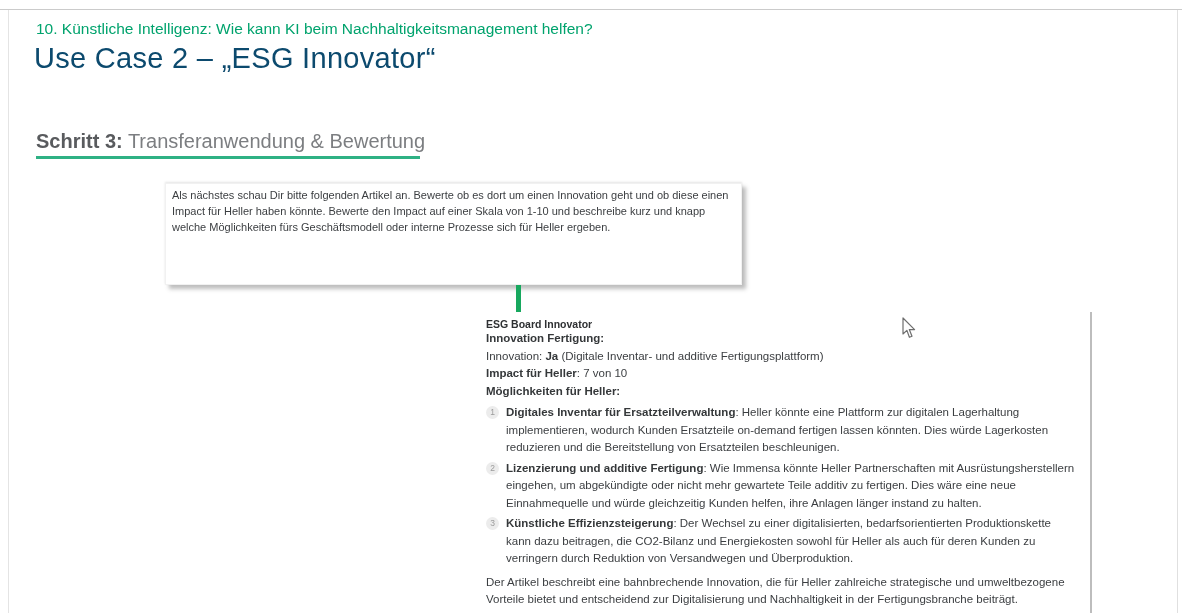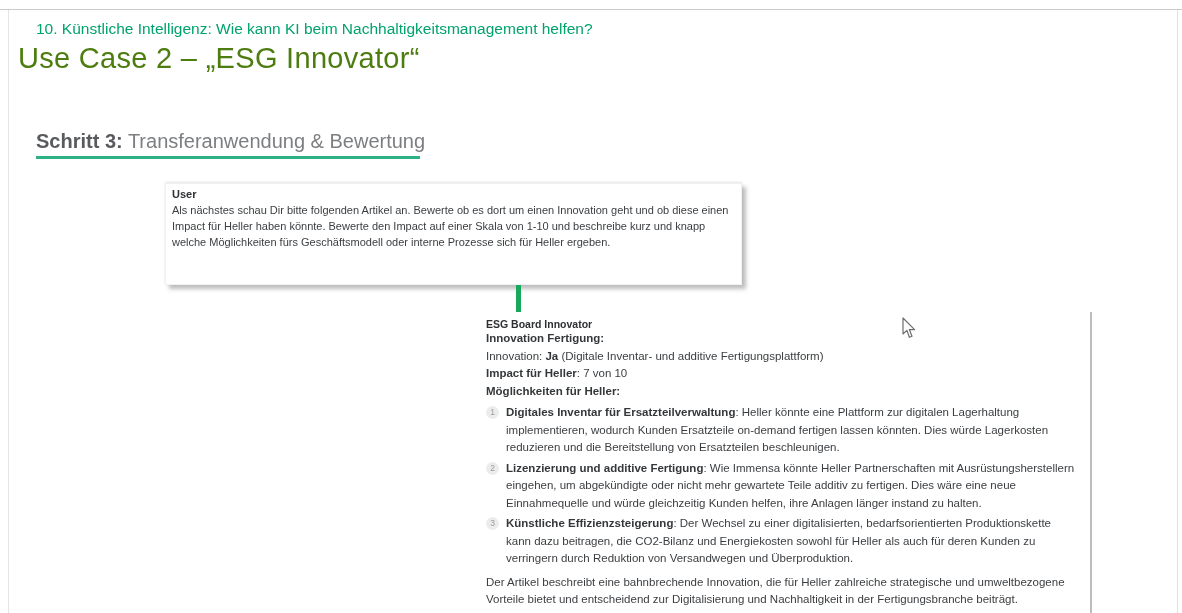--- a/index.html
+++ b/index.html
@@ -10,22 +10,22 @@
   }
   .edge-top    { position:absolute; top:9px; left:0; width:1182px; height:1px; background:#cbcbcb; }
   .edge-left   { position:absolute; top:10px; left:8px; width:1px; height:603px; background:#e4e4e4; }
   .edge-right  { position:absolute; top:10px; left:1177px; width:1px; height:603px; background:#e0e0e0; }
 
   .kicker {
     position:absolute; left:36px; top:20px;
     font-size:15.5px; color:#00a36d; white-space:nowrap;
   }
   .deck-title {
-    position:absolute; left:18px; top:42px;
-    font-size:29px; color:#4d7c0f; letter-spacing:0.3px; white-space:nowrap;
+    position:absolute; left:34px; top:42px;
+    font-size:29px; color:#0c4a6e; letter-spacing:0.3px; white-space:nowrap;
   }
   .step-heading {
     position:absolute; left:36px; top:130px;
     font-size:20px; color:#7c7e81; white-space:nowrap;text-align:right;
   }
   .step-heading .step-label { font-weight:bold; color:#595b5e; }
   .step-underline {
     position:absolute; left:36px; top:156px; width:384px; height:3px;
     background:#2eb184;
   }
@@ -82,21 +82,20 @@
   <div class="edge-left"></div>
   <div class="edge-right"></div>
 
   <div class="kicker">10. Künstliche Intelligenz: Wie kann KI beim Nachhaltigkeitsmanagement helfen?</div>
   <div class="deck-title">Use Case 2 – „ESG Innovator“</div>
 
   <div class="step-heading"><span class="step-label">Schritt 3:</span><span> Transferanwendung &amp; Bewertung</span></div>
   <div class="step-underline"></div>
 
   <div class="user-card">
-    <div class="user-sender">User</div>
     <div class="user-body">Als nächstes schau Dir bitte folgenden Artikel an. Bewerte ob es dort um einen Innovation geht und ob diese einen Impact für Heller haben könnte. Bewerte den Impact auf einer Skala von 1-10 und beschreibe kurz und knapp welche Möglichkeiten fürs Geschäftsmodell oder interne Prozesse sich für Heller ergeben.</div>
   </div>
 
   <div class="connector"></div>
 
   <div class="response">
     <div class="resp-sender">ESG Board Innovator</div>
     <div class="resp-line"><span class="b">Innovation Fertigung:</span></div>
     <div class="resp-line"><span>Innovation: </span><span class="b">Ja</span><span> (Digitale Inventar- und additive Fertigungsplattform)</span></div>
     <div class="resp-line"><span class="b">Impact für Heller</span><span>: 7 von 10</span></div>

